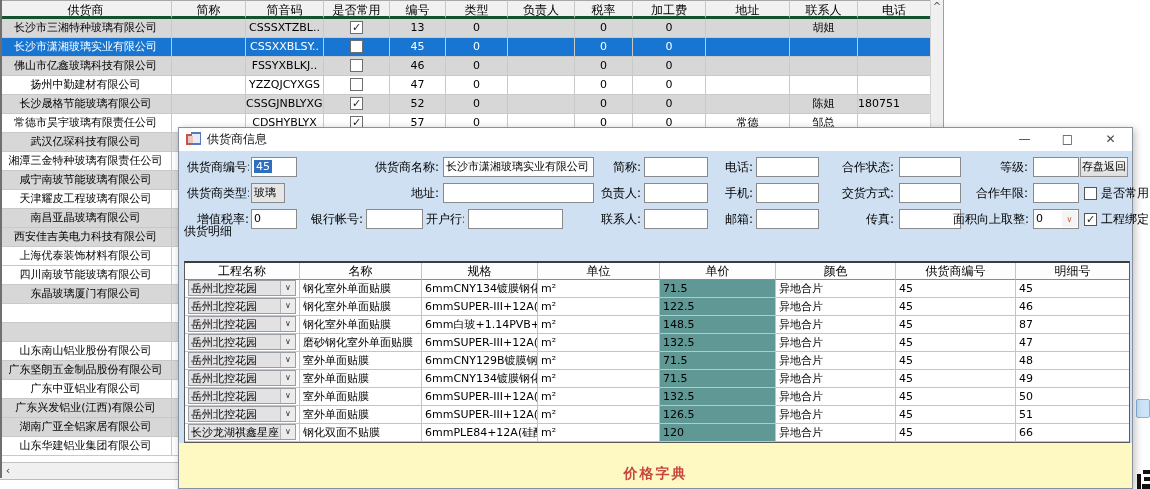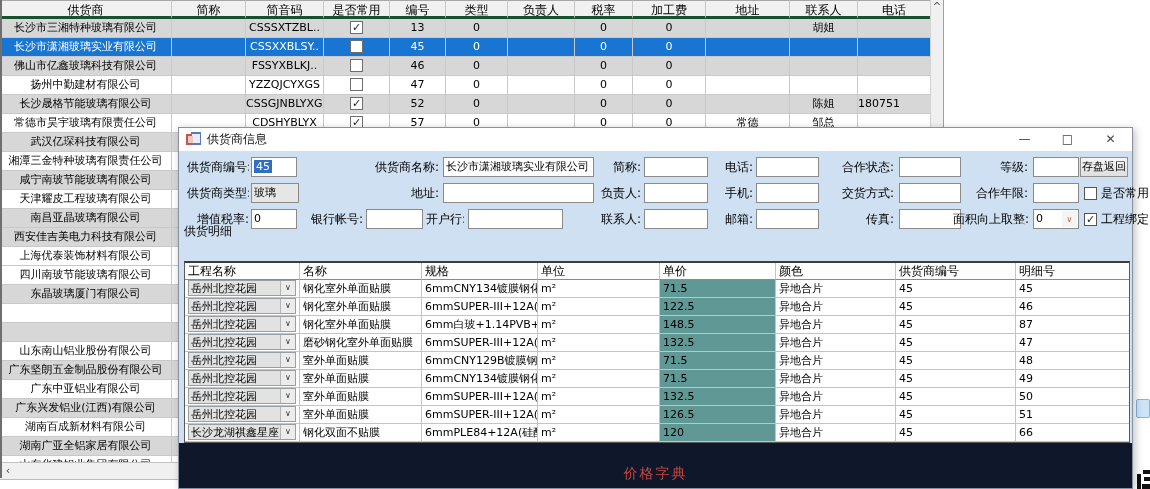--- a/index.html
+++ b/index.html
@@ -55,30 +55,30 @@
   .cb2{width:13px;height:13px;background:#fff;border:1px solid #555;box-sizing:border-box;text-align:center;
        line-height:12px;font-size:11px;color:#222;}
   .dar{position:absolute;right:1px;top:1px;bottom:1px;width:15px;text-align:center;line-height:17px;
        font-size:8px;color:#c06040;background:#f4f4f4;}
   #slab{position:absolute;left:5px;top:72px;font-size:12px;color:#000;}
   
   #dg{position:absolute;left:5px;top:133px;width:944px;background:#fff;border:1px solid #5a5a5a;
       border-top:2px solid #3c3c3c;box-sizing:content-box;}
   .dgc{box-sizing:border-box;height:18px;line-height:17px;font-size:11px;padding:0 3px;overflow:hidden;
        white-space:nowrap;border-right:1px solid #c4c4c4;border-bottom:1px solid #c4c4c4;text-align:left;}
-  .dgh .dgc{height:17px;line-height:16px;text-align:left;background:#fdfdfd;border-bottom:1px solid #8a8a8a;font-size:12px;}
+  .dgh .dgc{height:17px;line-height:16px;text-align:center;background:#fdfdfd;border-bottom:1px solid #8a8a8a;font-size:12px;}
   .d1{width:115px}.d2{width:122px}.d3{width:116px}.d4{width:122px}.d5{width:116px}
   .d6{width:120px}.d7{width:120px}.d8{width:113px;border-right:none}
   .price{background:#5f9894;}
   .combo{display:flex;justify-content:space-between;align-items:center;background:#e2e2e2;
          border:1px solid #989ea4;height:16px;margin-top:0px;box-sizing:border-box;}
   .cmtx{padding-left:2px;font-size:11px;overflow:hidden;white-space:nowrap;}
   .cmar{width:14px;text-align:center;font-size:8px;color:#333;background:#ececec;border-left:1px solid #b5b5b5;
         height:100%;line-height:14px;}
-  #dfoot{position:absolute;left:0;right:0;top:315px;bottom:0;background:#0f172a;}
+  #dfoot{position:absolute;left:0;right:0;top:315px;bottom:0;background:#fef9c3;font-weight:bold;}
   #pricedict{margin-top:22px;text-align:center;color:#c7473e;font-size:14px;letter-spacing:2px;}
 </style>
 </head>
 <body>
 
 <div id="canvas">
 
   <div id="bg-grid">
     <div class="row ghead">
       <div class="gcell c1">供货商</div>
@@ -237,23 +237,20 @@
       </div>
     <div class="lrow odd">
         <div class="in">广东坚朗五金制品股份有限公司</div>
       </div>
     <div class="lrow even">
         <div class="in">广东中亚铝业有限公司</div>
       </div>
     <div class="lrow odd">
         <div class="in">广东兴发铝业(江西)有限公司</div>
       </div>
-    <div class="lrow even">
-        <div class="in">湖南百成新材料有限公司</div>
-      </div>
     <div class="lrow odd">
         <div class="in">湖南广亚全铝家居有限公司</div>
       </div>
     <div class="lrow even">
         <div class="in">山东华建铝业集团有限公司</div>
       </div>
   </div>
 
   <div id="vscroll">
     <div class="ar">^</div>
@@ -303,21 +300,21 @@
         <div class="inp" style="left:577px;width:63px"></div>
         <div class="lab" style="left:640px;width:75px">合作状态:</div>
         <div class="inp" style="left:720px;width:62px"></div>
         <div class="lab" style="left:795px;width:54px">等级:</div>
         <div class="inp" style="left:854px;width:46px"></div>
         <div class="btn" style="left:901px;width:48px">存盘返回</div>
       </div>
 
       <div class="fr" style="top:32px">
         <div class="lab" style="left:8px;width:62px">供货商类型:</div>
-        <div class="inp ro" style="left:72px;width:48px">玻璃</div>
+        <div class="inp ro" style="left:72px;width:34px">玻璃</div>
         <div class="lab" style="left:183px;width:77px">地址:</div>
         <div class="inp" style="left:264px;width:151px"></div>
         <div class="lab" style="left:420px;width:42px">负责人:</div>
         <div class="inp" style="left:465px;width:64px"></div>
         <div class="lab" style="left:532px;width:42px">手机:</div>
         <div class="inp" style="left:577px;width:63px"></div>
         <div class="lab" style="left:640px;width:75px">交货方式:</div>
         <div class="inp" style="left:720px;width:62px"></div>
         <div class="lab" style="left:783px;width:66px">合作年限:</div>
         <div class="inp" style="left:854px;width:46px"></div>

